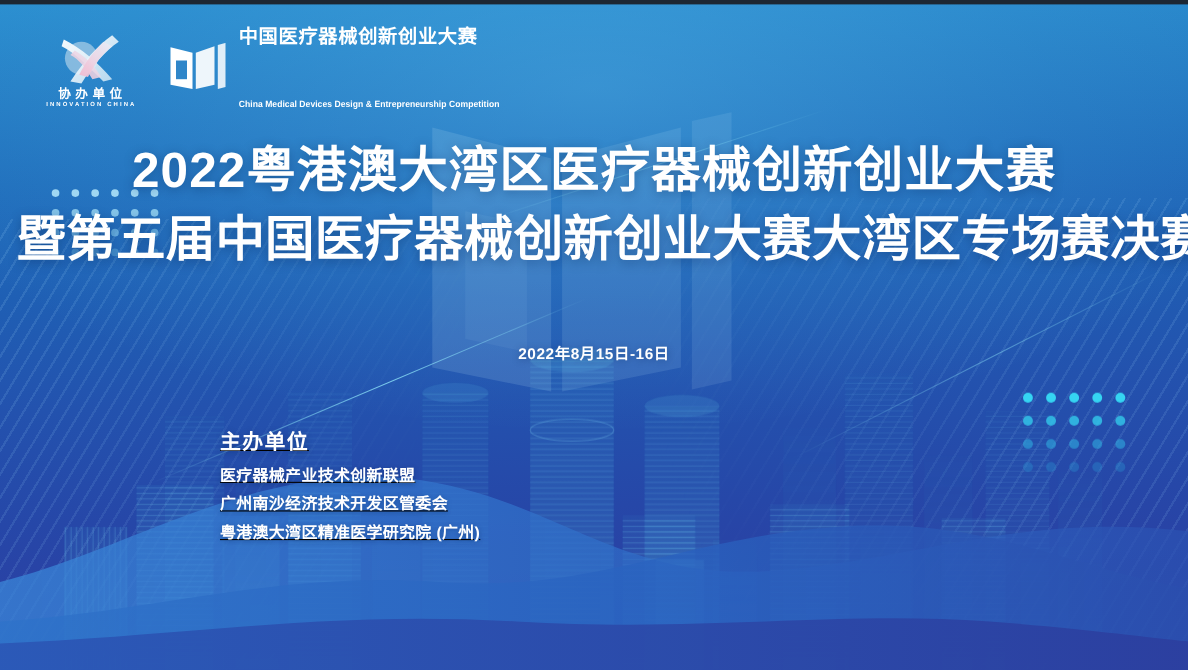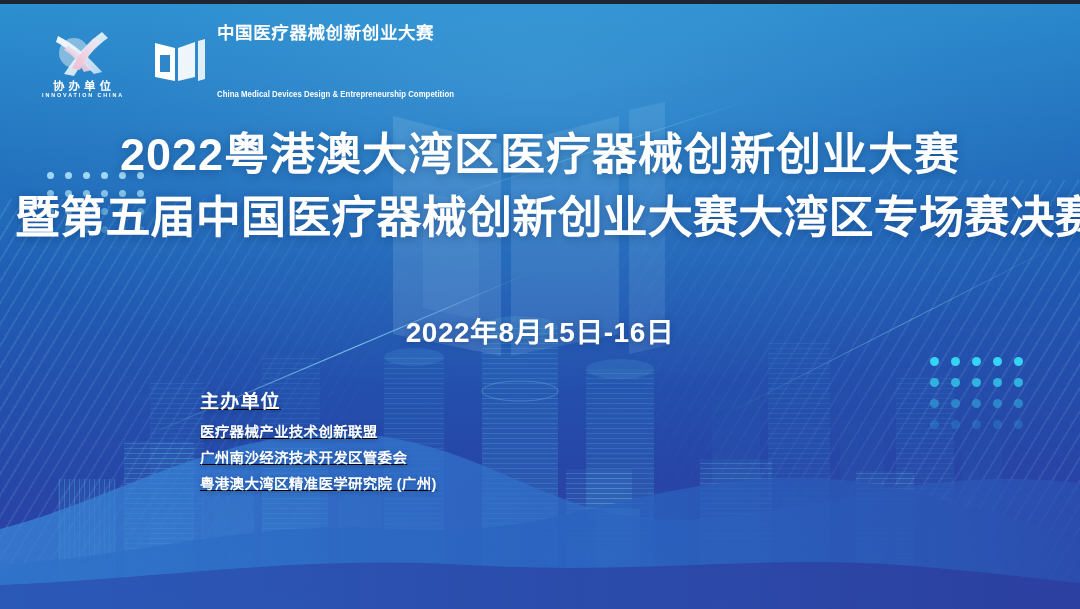--- a/index.html
+++ b/index.html
@@ -109,21 +109,21 @@
     font-size:45px;font-weight:700;color:#fff;letter-spacing:1px;line-height:1.18;
     white-space:nowrap;text-shadow:0 2px 10px rgba(8,40,90,.38);
   }
   .t2{
     margin-top:10px;
     font-size:45px;font-weight:700;color:#fff;letter-spacing:.2px;line-height:1.18;
     white-space:nowrap;text-shadow:0 2px 10px rgba(8,40,90,.38);padding-left:15px;
   }
   .date{
     position:absolute;left:0;top:310px;width:1080px;z-index:32;text-align:center;
-    font-size:28px;font-weight:700;color:#fff;letter-spacing:.5px;
+    font-size:14px;font-weight:700;color:#fff;letter-spacing:.5px;
     text-shadow:0 1px 7px rgba(8,40,90,.4);
   }
 
   
   .orgs{position:absolute;left:0;top:386px;width:1080px;z-index:32;}
   .org{position:absolute;text-decoration:underline;}
   .org.left{left:200px;}
   .org.right{left:678px;}
   .org h3{
     margin:0 0 9px 0;font-size:19px;font-weight:700;color:#fff;letter-spacing:1.2px;

